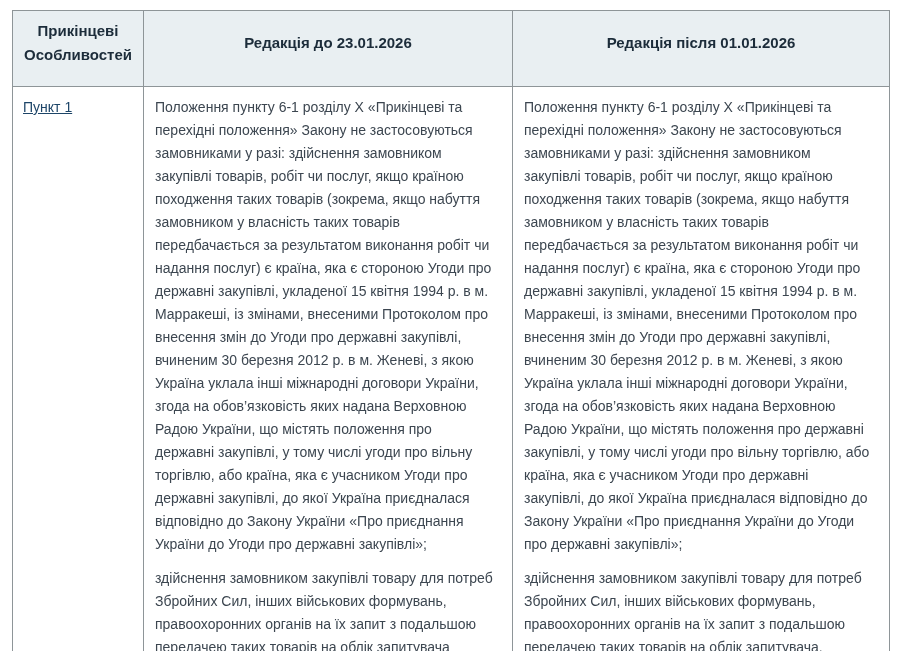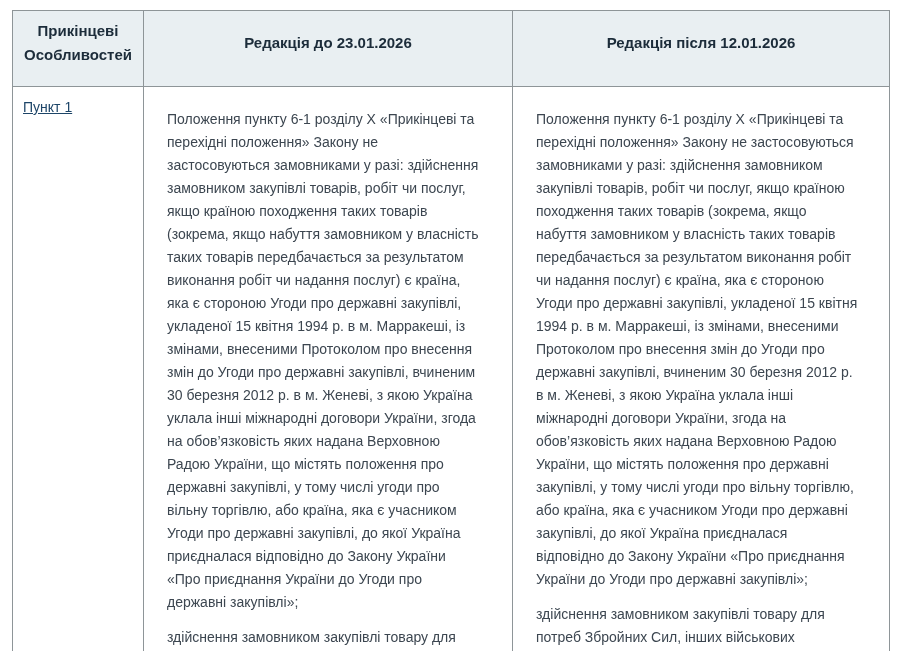--- a/index.html
+++ b/index.html
@@ -38,21 +38,21 @@
   tbody td{
     background:#ffffff;
     color:var(--body-text);
     vertical-align:top;
     font-size:14px;
     line-height:23px;
     padding:9px 18px 12px 11px;
     height:620px; 
   }
   tbody td.provision{padding:9px 10px;}
-  td p{margin:12px;}
+  td p{margin:0;}
   td p + p{margin-top:11px;}
   a.prov-link{
     color:var(--link);
     text-decoration:underline;
     cursor:pointer;
   }
 </style>
 </head>
 <body>
 
@@ -60,21 +60,21 @@
   <table class="compare">
     <colgroup>
       <col style="width:131px">
       <col style="width:369px">
       <col style="width:377px">
     </colgroup>
     <thead>
       <tr>
         <th>Прикінцеві Особливостей</th>
         <th>Редакція до 23.01.2026</th>
-        <th>Редакція після 12.01.2026</th>
+        <th>Редакція після 01.01.2026</th>
       </tr>
     </thead>
     <tbody>
       <tr>
         <td class="provision">
           <a class="prov-link">Пункт 1</a>
         </td>
         <td>
           <p>Положення пункту 6-1 розділу Х «Прикінцеві та перехідні положення» Закону не застосовуються замовниками у разі: здійснення замовником закупівлі товарів, робіт чи послуг, якщо країною походження таких товарів (зокрема, якщо набуття замовником у власність таких товарів передбачається за результатом виконання робіт чи надання послуг) є країна, яка є стороною Угоди про державні закупівлі, укладеної 15 квітня 1994 р. в м. Марракеші, із змінами, внесеними Протоколом про внесення змін до Угоди про державні закупівлі, вчиненим 30 березня 2012 р. в м. Женеві, з якою Україна уклала інші міжнародні договори України, згода на обов’язковість яких надана Верховною Радою України, що містять положення про державні закупівлі, у тому числі угоди про вільну торгівлю, або країна, яка є учасником Угоди про державні закупівлі, до якої Україна приєдналася відповідно до Закону України «Про приєднання України до Угоди про державні закупівлі»;</p>
           <p>здійснення замовником закупівлі товару для потреб Збройних Сил, інших військових формувань, правоохоронних органів на їх запит з подальшою передачею таких товарів на облік запитувача</p>

